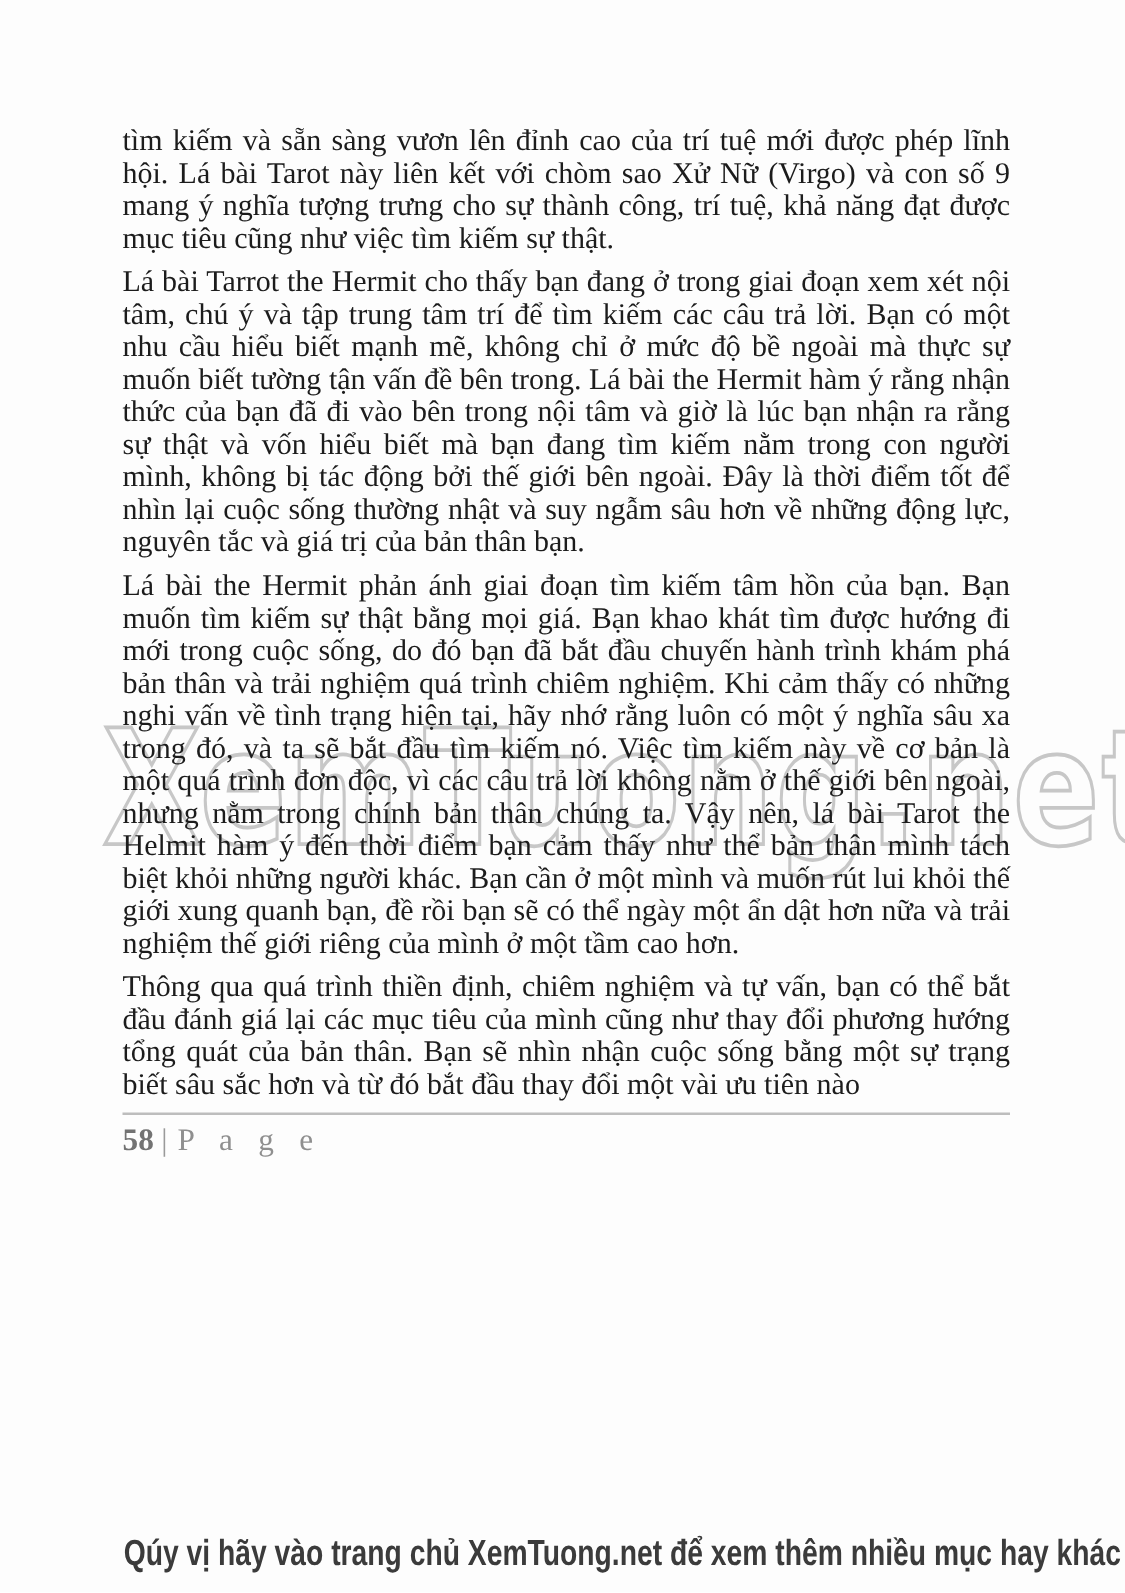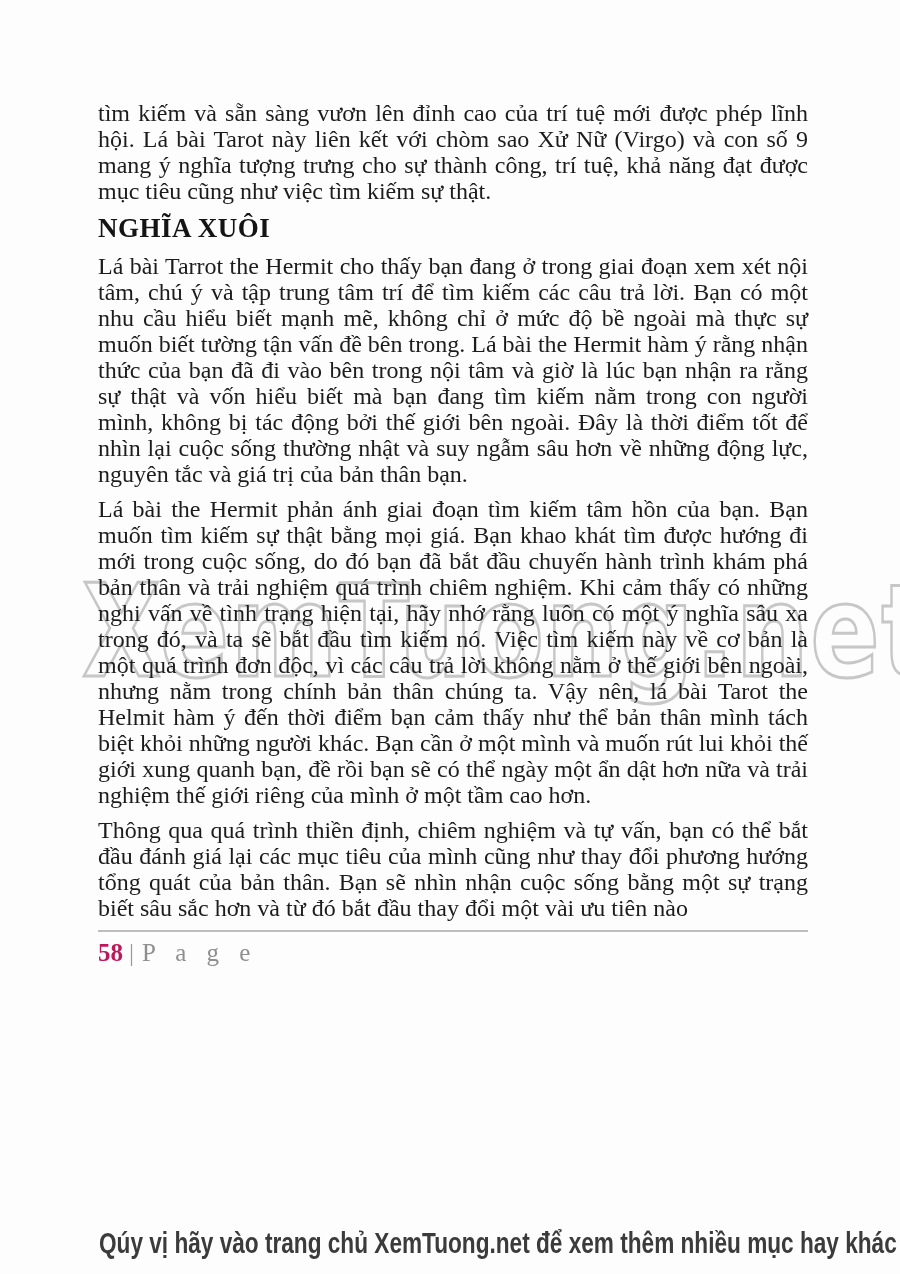--- a/index.html
+++ b/index.html
@@ -26,21 +26,21 @@
     text-align:justify;
   }
   .content h2 {
     margin:5px 0 9px 0; font-size:27px; font-weight:bold;
     letter-spacing:0.5px; color:#141414;
   }
   .footer-rule {
     border:0; border-top:2px solid #bdbdbd; margin:4px 0 6px 0; width:710px;
   }
   .page-footer { font-size:25px; line-height:30px; }
-  .page-footer .num { font-weight:bold; color:#be185d; }
+  .page-footer .num { font-weight:bold; color:#737373; }
   .page-footer .sep { color:#9a9a9a; font-weight:normal; padding:0 8px 0 6px; }
   .page-footer .plabel { color:#8f8f8f; letter-spacing:7px;font-family:Liberation Serif, serif; }
   .bottom-note {
     position:absolute; left:0; right:0; top:1224px; z-index:2;
     text-align:center; white-space:nowrap;
     font-family:"Liberation Sans", sans-serif; font-weight:bold;
     font-size:29px; line-height:38px; color:#3b3b3b;
     transform:scaleX(0.78); transform-origin:center top;
   }
   .bottom-note .site { color:#3b3b3b; }
@@ -49,21 +49,20 @@
 <body>
 
 <div class="page">
 
   <div class="watermark">XemTuong.net</div>
 
   <div class="content">
 
     <p>tìm kiếm và sẵn sàng vươn lên đỉnh cao của trí tuệ mới được phép lĩnh hội. Lá bài Tarot này liên kết với chòm sao Xử Nữ (Virgo) và con số 9 mang ý nghĩa tượng trưng cho sự thành công, trí tuệ, khả năng đạt được mục tiêu cũng như việc tìm kiếm sự thật.</p>
 
-    <h2>NGHĨA XUÔI</h2>
 
     <p>Lá bài Tarrot the Hermit cho thấy bạn đang ở trong giai đoạn xem xét nội tâm, chú ý và tập trung tâm trí để tìm kiếm các câu trả lời. Bạn có một nhu cầu hiểu biết mạnh mẽ, không chỉ ở mức độ bề ngoài mà thực sự muốn biết tường tận vấn đề bên trong. Lá bài the Hermit hàm ý rằng nhận thức của bạn đã đi vào bên trong nội tâm và giờ là lúc bạn nhận ra rằng sự thật và vốn hiểu biết mà bạn đang tìm kiếm nằm trong con người mình, không bị tác động bởi thế giới bên ngoài. Đây là thời điểm tốt để nhìn lại cuộc sống thường nhật và suy ngẫm sâu hơn về những động lực, nguyên tắc và giá trị của bản thân bạn.</p>
 
     <p>Lá bài the Hermit phản ánh giai đoạn tìm kiếm tâm hồn của bạn. Bạn muốn tìm kiếm sự thật bằng mọi giá. Bạn khao khát tìm được hướng đi mới trong cuộc sống, do đó bạn đã bắt đầu chuyến hành trình khám phá bản thân và trải nghiệm quá trình chiêm nghiệm. Khi cảm thấy có những nghi vấn về tình trạng hiện tại, hãy nhớ rằng luôn có một ý nghĩa sâu xa trong đó, và ta sẽ bắt đầu tìm kiếm nó. Việc tìm kiếm này về cơ bản là một quá trình đơn độc, vì các câu trả lời không nằm ở thế giới bên ngoài, nhưng nằm trong chính bản thân chúng ta. Vậy nên, lá bài Tarot the Helmit hàm ý đến thời điểm bạn cảm thấy như thể bản thân mình tách biệt khỏi những người khác. Bạn cần ở một mình và muốn rút lui khỏi thế giới xung quanh bạn, đề rồi bạn sẽ có thể ngày một ẩn dật hơn nữa và trải nghiệm thế giới riêng của mình ở một tầm cao hơn.</p>
 
     <p>Thông qua quá trình thiền định, chiêm nghiệm và tự vấn, bạn có thể bắt đầu đánh giá lại các mục tiêu của mình cũng như thay đổi phương hướng tổng quát của bản thân. Bạn sẽ nhìn nhận cuộc sống bằng một sự trạng biết sâu sắc hơn và từ đó bắt đầu thay đổi một vài ưu tiên nào</p>
 
     <hr class="footer-rule">
 
     <div class="page-footer">

